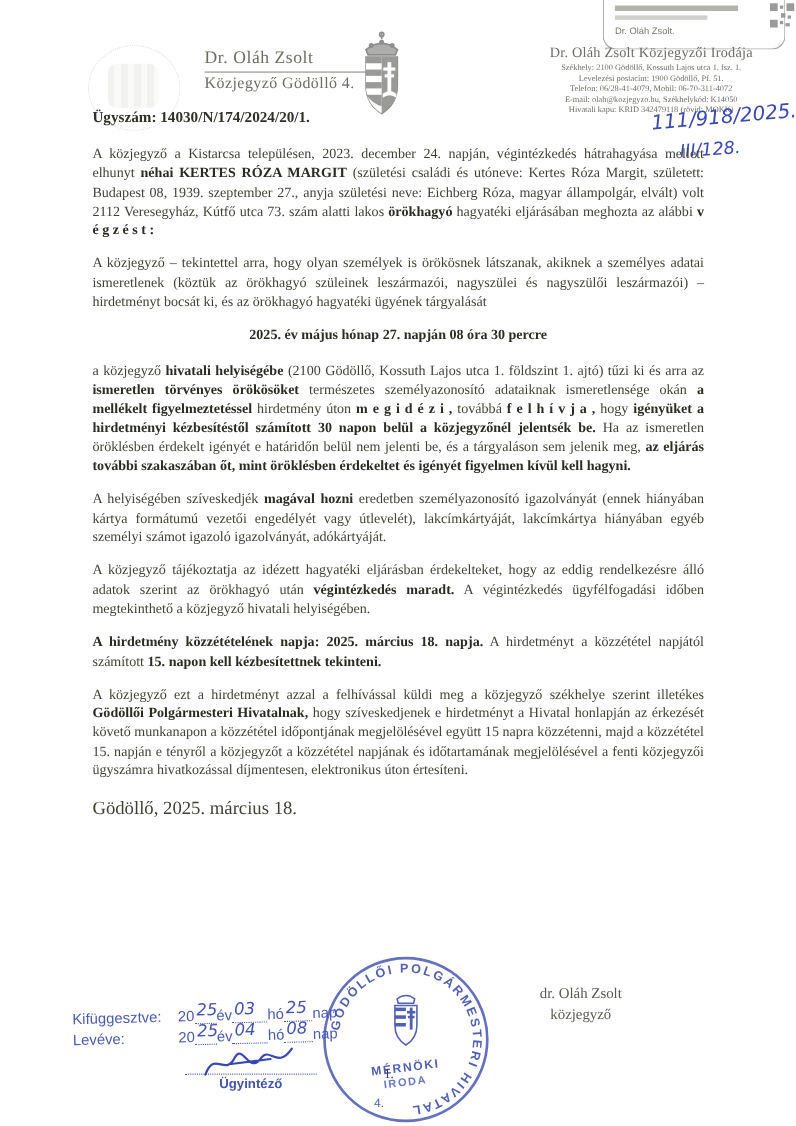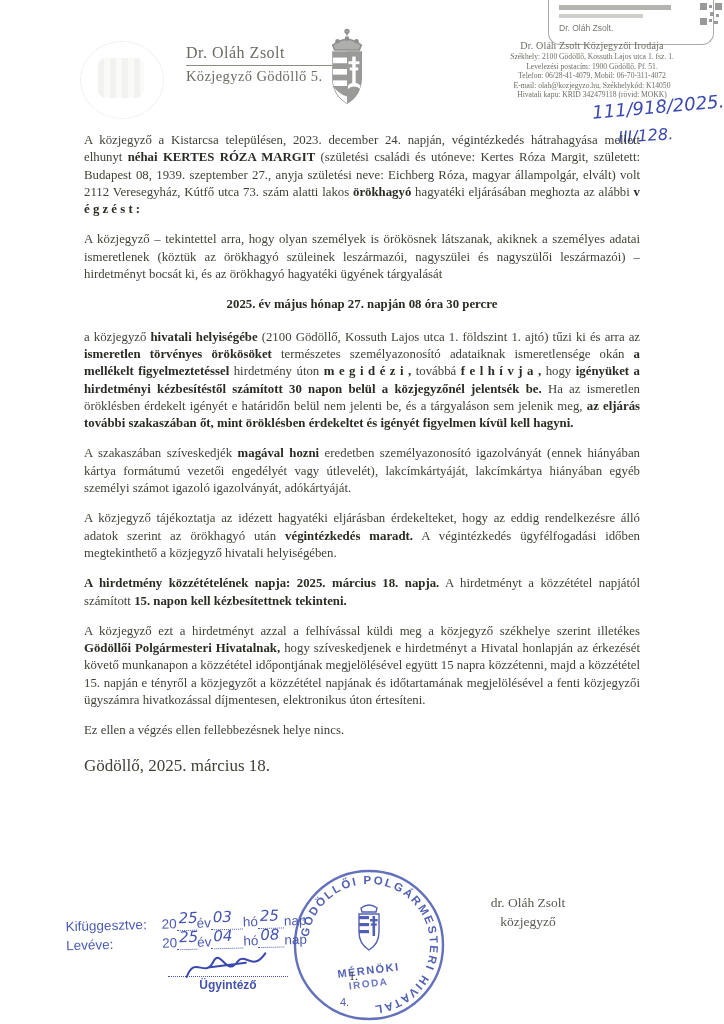--- a/index.html
+++ b/index.html
@@ -18,21 +18,21 @@
   .notary-id .rl{font-size:14.5px;letter-spacing:.4px;}
   .coa-gray{position:absolute;left:318px;top:28px;}
   .stamp-box{position:absolute;left:548px;top:0;width:164px;height:44px;border:1.5px solid #a9a9a6;
     border-top:none;border-radius:0 0 12px 12px;}
   .stamp-box .bar1{position:absolute;left:10px;top:5px;width:112px;height:5px;background:#b3b3b0;}
   .stamp-box .bar2{position:absolute;left:10px;top:14px;width:84px;height:4px;background:#cfcfcc;}
   .stamp-box .nm{position:absolute;left:10px;top:23px;font-size:8.5px;color:#76786f;
     font-family:"Liberation Sans",sans-serif;}
   .qr{position:absolute;right:-10px;top:2px;}
   .office{position:absolute;left:468px;top:40px;width:248px;text-align:center;color:#6a6e64;}
-  .office .t{font-size:10px;letter-spacing:.2px;margin-bottom:1px;font-family:Liberation Serif, serif;}
+  .office .t{font-size:13px;letter-spacing:.2px;margin-bottom:1px;font-family:Liberation Serif, serif;}
   .office .l{font-size:7.6px;line-height:9.6px;}
   .hand{font-family:"DejaVu Sans",sans-serif;color:#3a49b0;font-style:italic;}
   .ref1{position:absolute;left:592px;top:96px;font-size:18px;transform:rotate(-5deg);}
   .ref2{position:absolute;left:618px;top:126px;font-size:16px;transform:rotate(-4deg);}
   .case-no{position:absolute;left:84px;top:99px;font-size:13.8px;font-weight:bold;color:#2f3128;}
   
   .flow{position:absolute;left:84px;top:132px;width:556px;}
   .doc-title{text-align:center;font-size:21px;font-weight:bold;color:#2f3128;
     letter-spacing:7px;word-spacing:10px;margin:0 0 16px;}
   .para{font-size:12.8px;line-height:17.3px;margin:0 0 13px;text-align:justify;}
@@ -61,21 +61,21 @@
 <div class="page">
 
   <div class="emboss-seal">
     <div class="inner"></div>
     <div class="blob"></div>
   </div>
 
   <div class="notary-id">
     <div class="nm">Dr. Oláh Zsolt</div>
     <div class="rule"></div>
-    <div class="rl">Közjegyző Gödöllő 5.</div>
+    <div class="rl">Közjegyző Gödöllő 4.</div>
   </div>
 
   <svg class="coa-gray" width="58" height="80" viewBox="0 0 60 84">
     <g stroke="#8e8e8e" fill="none" stroke-width="1.6">
       <path d="M30 2 L30 8"></path>
         <circle cx="30" cy="3.5" r="2"></circle>
       <path d="M15 18 Q30 6 45 18 L43 23 L17 23 Z" fill="#aeaeac"></path>
       <circle cx="20" cy="14" r="1.6" fill="#8e8e8e"></circle>
         <circle cx="30" cy="11" r="1.6" fill="#8e8e8e"></circle>
         <circle cx="40" cy="14" r="1.6" fill="#8e8e8e"></circle>
@@ -122,32 +122,32 @@
         <div class="l">Levelezési postacím: 1900 Gödöllő, Pf. 51.</div>
         <div class="l">Telefon: 06/28-41-4079, Mobil: 06-70-311-4072</div>
         <div class="l">E-mail: olah@kozjegyzo.hu, Székhelykód: K14050</div>
         <div class="l">Hivatali kapu: KRID 342479118 (rövid: MOKK)</div>
       </div>
   </div>
 
   <div class="hand ref1">111/918/2025.</div>
   <div class="hand ref2">III/128.</div>
 
+  <div class="case-no">Ügyszám: 14030/N/174/2024/20/1.</div>
 
   <div class="flow">
     <div id="paragraphs">
         <p class="para "><span>A közjegyző a Kistarcsa településen, 2023. december 24. napján, végintézkedés hátrahagyása mellett elhunyt </span><span class="b">néhai KERTES RÓZA MARGIT</span><span> (születési családi és utóneve: Kertes Róza Margit, született: Budapest 08, 1939. szeptember 27., anyja születési neve: Eichberg Róza, magyar állampolgár, elvált) volt 2112 Veresegyház, Kútfő utca 73. szám alatti lakos </span><span class="b">örökhagyó</span><span> hagyatéki eljárásában meghozta az alábbi </span><span class="b">v é g z é s t :</span></p>
         <p class="para "><span>A közjegyző – tekintettel arra, hogy olyan személyek is örökösnek látszanak, akiknek a személyes adatai ismeretlenek (köztük az örökhagyó szüleinek leszármazói, nagyszülei és nagyszülői leszármazói) – hirdetményt bocsát ki, és az örökhagyó hagyatéki ügyének tárgyalását</span></p>
         <p class="para center"><span class="b">2025. év május hónap 27. napján 08 óra 30 percre</span></p>
         <p class="para "><span>a közjegyző </span><span class="b">hivatali helyiségébe</span><span> (2100 Gödöllő, Kossuth Lajos utca 1. földszint 1. ajtó) tűzi ki és arra az </span><span class="b">ismeretlen törvényes örökösöket</span><span> természetes személyazonosító adataiknak ismeretlensége okán </span><span class="b">a mellékelt figyelmeztetéssel</span><span> hirdetmény úton </span><span class="b">m e g i d é z i ,</span><span> továbbá </span><span class="b">f e l h í v j a ,</span><span> hogy </span><span class="b">igényüket a hirdetményi kézbesítéstől számított 30 napon belül a közjegyzőnél jelentsék be.</span><span> Ha az ismeretlen öröklésben érdekelt igényét e határidőn belül nem jelenti be, és a tárgyaláson sem jelenik meg, </span><span class="b">az eljárás további szakaszában őt, mint öröklésben érdekeltet és igényét figyelmen kívül kell hagyni.</span></p>
-        <p class="para "><span>A szakaszában szíveskedjék </span><span class="b">magával hozni</span><span> eredetben személyazonosító igazolványát (ennek hiányában kártya formátumú vezetői engedélyét vagy útlevelét), lakcímkártyáját, lakcímkártya hiányában egyéb személyi számot igazoló igazolványát, adókártyáját.</span></p>
+        <p class="para "><span>A helyiségében szíveskedjék </span><span class="b">magával hozni</span><span> eredetben személyazonosító igazolványát (ennek hiányában kártya formátumú vezetői engedélyét vagy útlevelét), lakcímkártyáját, lakcímkártya hiányában egyéb személyi számot igazoló igazolványát, adókártyáját.</span></p>
         <p class="para "><span>A közjegyző tájékoztatja az idézett hagyatéki eljárásban érdekelteket, hogy az eddig rendelkezésre álló adatok szerint az örökhagyó után </span><span class="b">végintézkedés maradt.</span><span> A végintézkedés ügyfélfogadási időben megtekinthető a közjegyző hivatali helyiségében.</span></p>
         <p class="para "><span class="b">A hirdetmény közzétételének napja: 2025. március 18. napja.</span><span> A hirdetményt a közzététel napjától számított </span><span class="b">15. napon kell kézbesítettnek tekinteni.</span></p>
         <p class="para "><span>A közjegyző ezt a hirdetményt azzal a felhívással küldi meg a közjegyző székhelye szerint illetékes </span><span class="b">Gödöllői Polgármesteri Hivatalnak,</span><span> hogy szíveskedjenek e hirdetményt a Hivatal honlapján az érkezését követő munkanapon a közzététel időpontjának megjelölésével együtt 15 napra közzétenni, majd a közzététel 15. napján e tényről a közjegyzőt a közzététel napjának és időtartamának megjelölésével a fenti közjegyzői ügyszámra hivatkozással díjmentesen, elektronikus úton értesíteni.</span></p>
-        <p class="para "><span>Ez ellen a végzés ellen fellebbezésnek helye nincs.</span></p>
       </div>
     <div class="dateline">Gödöllő, 2025. március 18.</div>
   </div>
 
   <div class="signer">
     <div>dr. Oláh Zsolt</div>
     <div>közjegyző</div>
   </div>
 
   <svg class="round-stamp" width="162" height="162" viewBox="0 0 162 162">

